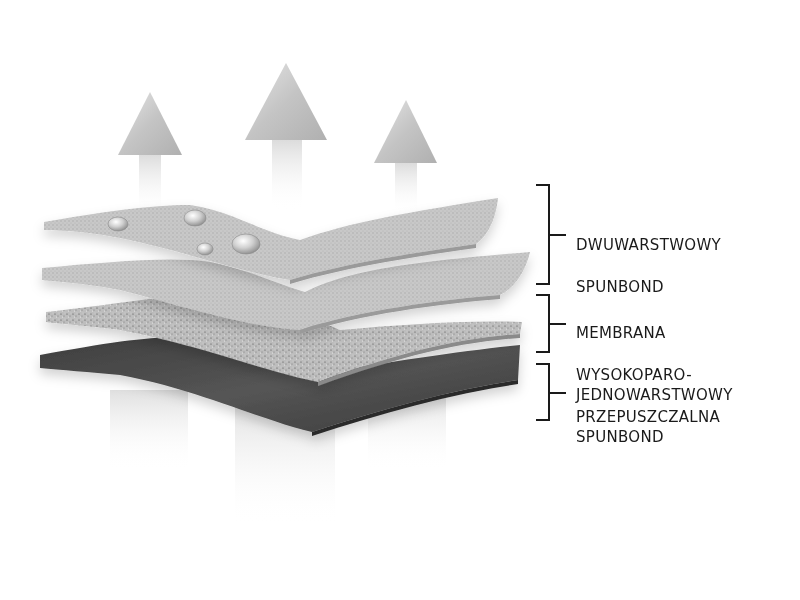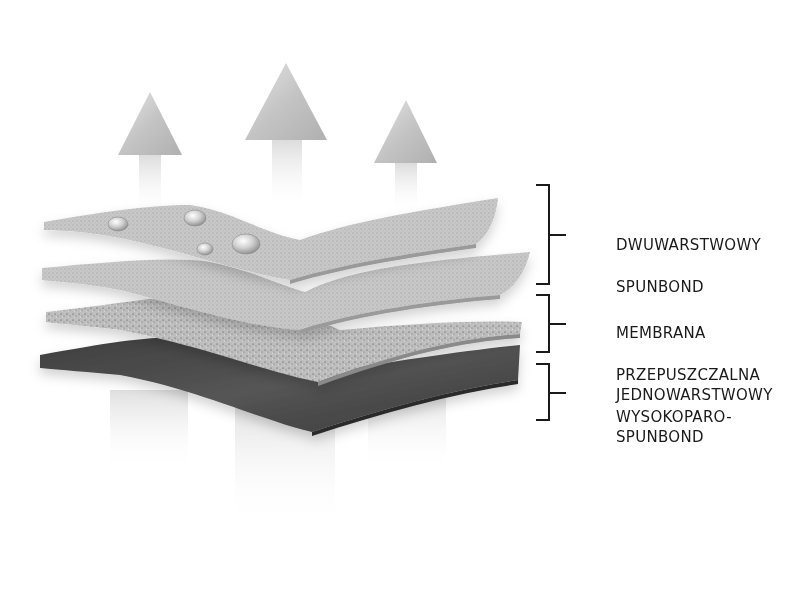--- a/index.html
+++ b/index.html
@@ -8,21 +8,21 @@
     .stage svg { position: absolute; left: 0; top: 0; }
     .label {
       position: absolute;
       left: 576px;
       font-size: 15px;
       line-height: 21px;
       color: #1a1a1a;
       letter-spacing: 0.3px;
       white-space: pre-line;
     }
-    .label-line { display: block; margin-left: 40px; }
+    .label-line { display: block; }
   </style>
 </head>
 <body>
 
 <div class="stage">
   <svg width="800" height="600" viewBox="0 0 800 600" xmlns="http://www.w3.org/2000/svg">
     <defs>
       <linearGradient id="shaftFade" x1="0" y1="0" x2="0" y2="1">
         <stop offset="0" stop-color="#d8d8d8" stop-opacity="0.9"></stop>
         <stop offset="1" stop-color="#ffffff" stop-opacity="0"></stop>
@@ -127,20 +127,20 @@
       <line x1="549" y1="393" x2="566" y2="393"></line>
     </g>
   </svg>
 
   <div class="label" style="top:214px;">
     <span class="label-line">DWUWARSTWOWY</span>
     <span class="label-line">SPUNBOND</span>
   </div>
   <div class="label" style="top:302px;">
     <span class="label-line">MEMBRANA</span>
+    <span class="label-line">WYSOKOPARO-</span>
     <span class="label-line">PRZEPUSZCZALNA</span>
-    <span class="label-line">WYSOKOPARO-</span>
   </div>
   <div class="label" style="top:364px;">
     <span class="label-line">JEDNOWARSTWOWY</span>
     <span class="label-line">SPUNBOND</span>
   </div>
 </div>
 
 </body></html>

